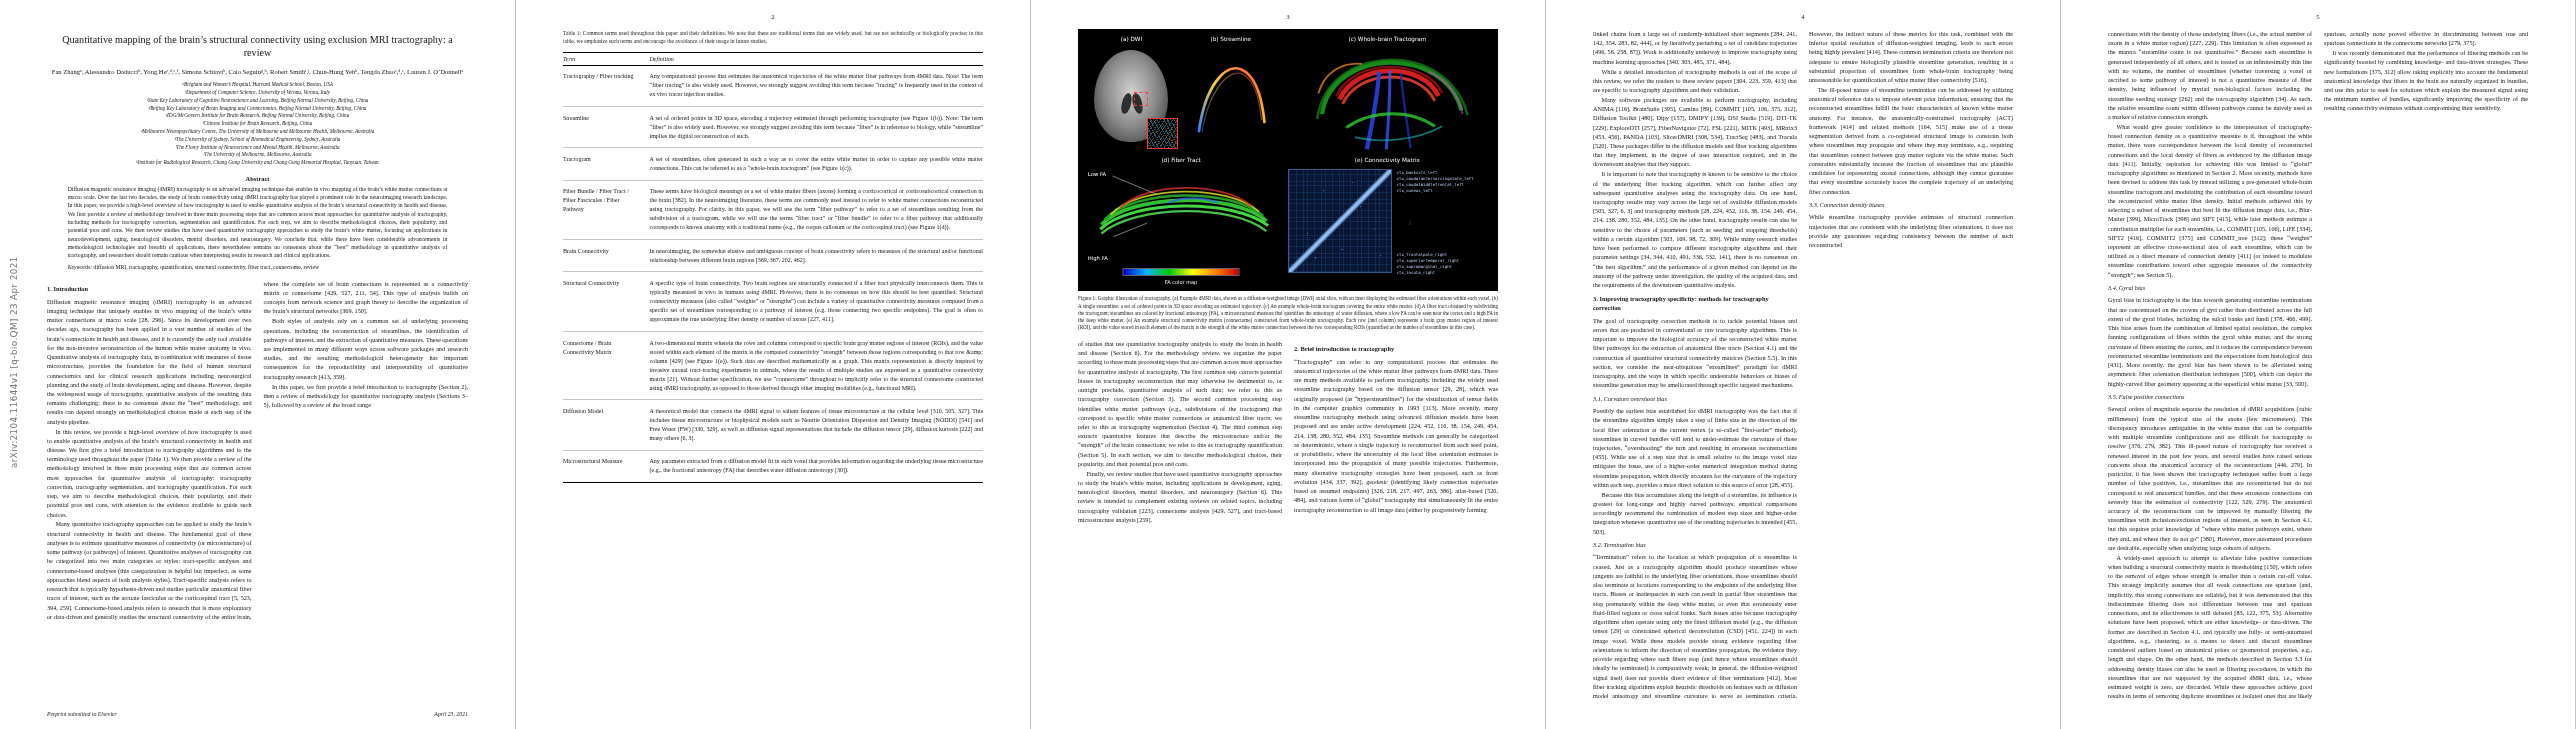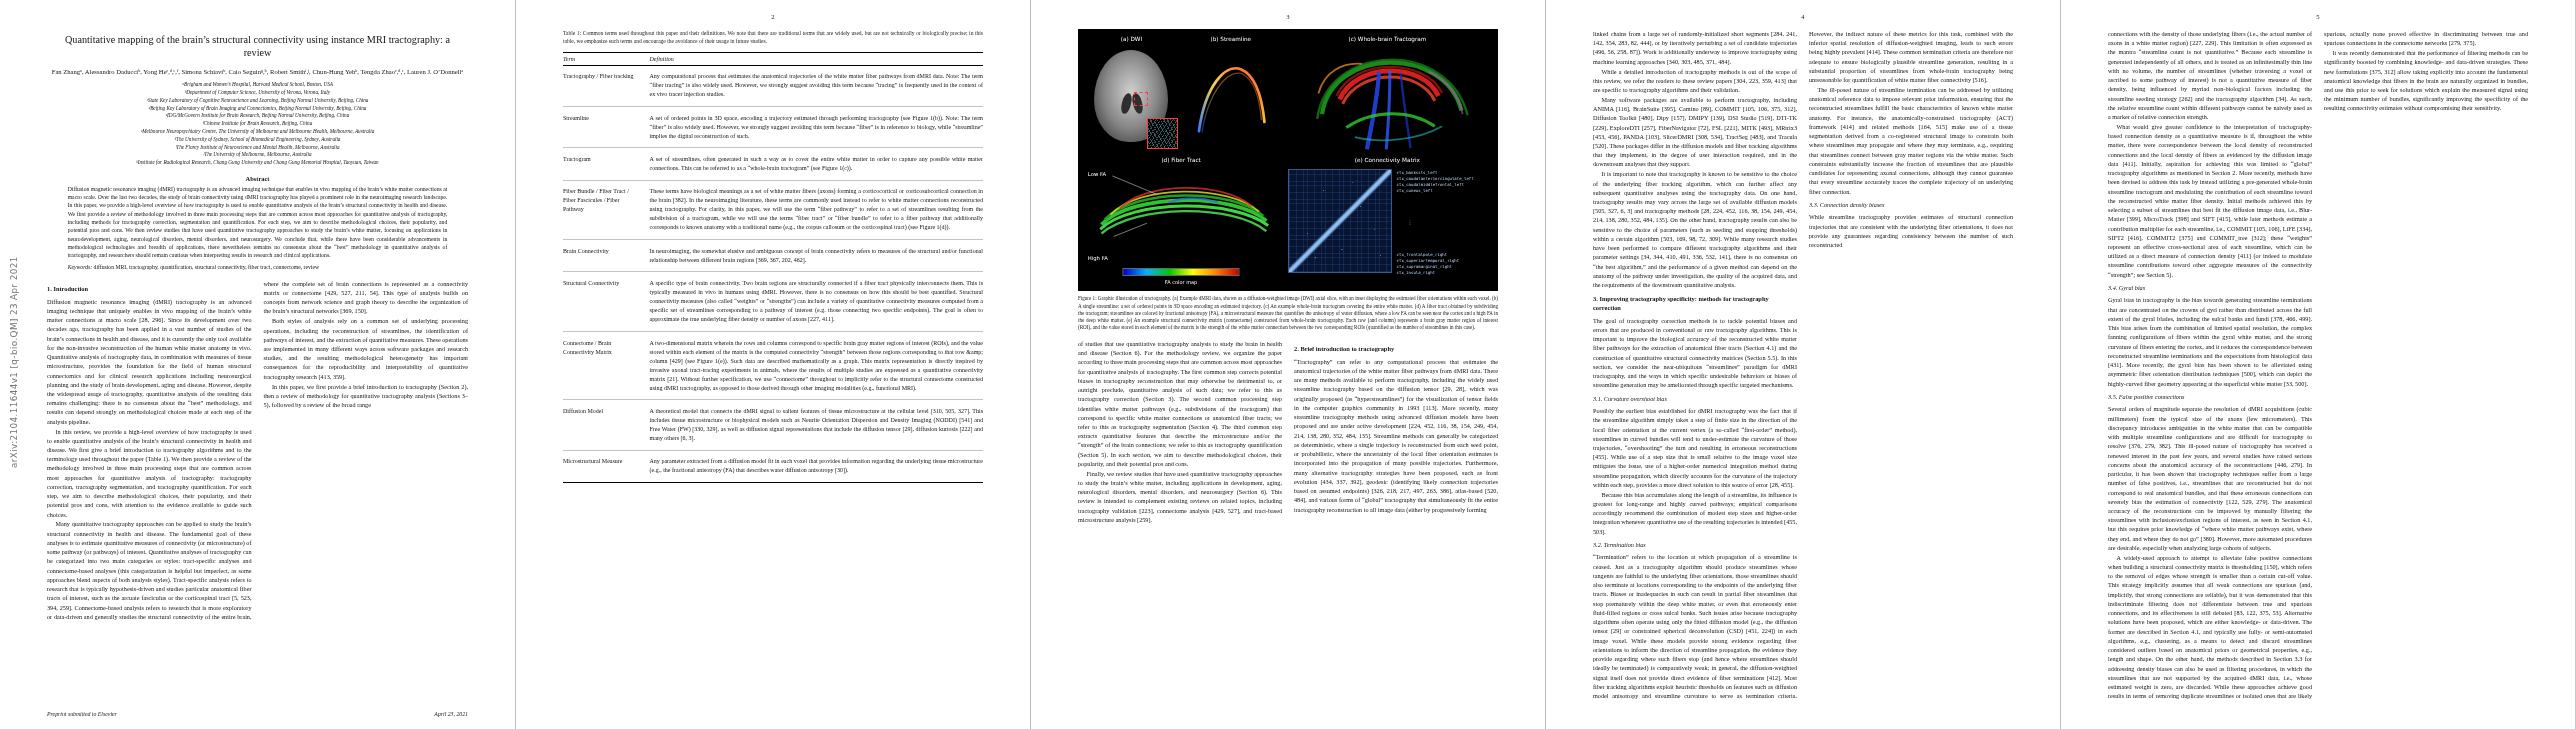--- a/index.html
+++ b/index.html
@@ -94,21 +94,21 @@
 </head>
 <body>
 
 <div class="strip">
 
   <div class="paper-page">
     <div class="watermark-wrap">
       <span class="watermark">arXiv:2104.11644v1  [q-bio.QM]  23 Apr 2021</span>
     </div>
     <div class="content">
-      <div class="title">Quantitative mapping of the brain’s structural connectivity using instance MRI tractography: a review</div>
+      <div class="title">Quantitative mapping of the brain’s structural connectivity using exclusion MRI tractography: a review</div>
       <div class="authors">Fan Zhangᵃ, Alessandro Daducciᵇ, Yong Heᶜ,ᵈ,ᵉ,ᶠ, Simona Schiaviᵇ, Caio Seguinᵍ,ʰ, Robert Smithⁱ,ʲ, Chun-Hung Yehᵏ, Tengda Zhaoᶜ,ᵈ,ᵉ, Lauren J. O’Donnellᵃ</div>
       <div class="affils">
         <div class="affil">ᵃBrigham and Women’s Hospital, Harvard Medical School, Boston, USA</div>
         <div class="affil">ᵇDepartment of Computer Science, University of Verona, Verona, Italy</div>
         <div class="affil">ᶜState Key Laboratory of Cognitive Neuroscience and Learning, Beijing Normal University, Beijing, China</div>
         <div class="affil">ᵈBeijing Key Laboratory of Brain Imaging and Connectomics, Beijing Normal University, Beijing, China</div>
         <div class="affil">ᵉIDG/McGovern Institute for Brain Research, Beijing Normal University, Beijing, China</div>
         <div class="affil">ᶠChinese Institute for Brain Research, Beijing, China</div>
         <div class="affil">ᵍMelbourne Neuropsychiatry Centre, The University of Melbourne and Melbourne Health, Melbourne, Australia</div>
         <div class="affil">ʰThe University of Sydney, School of Biomedical Engineering, Sydney, Australia</div>

